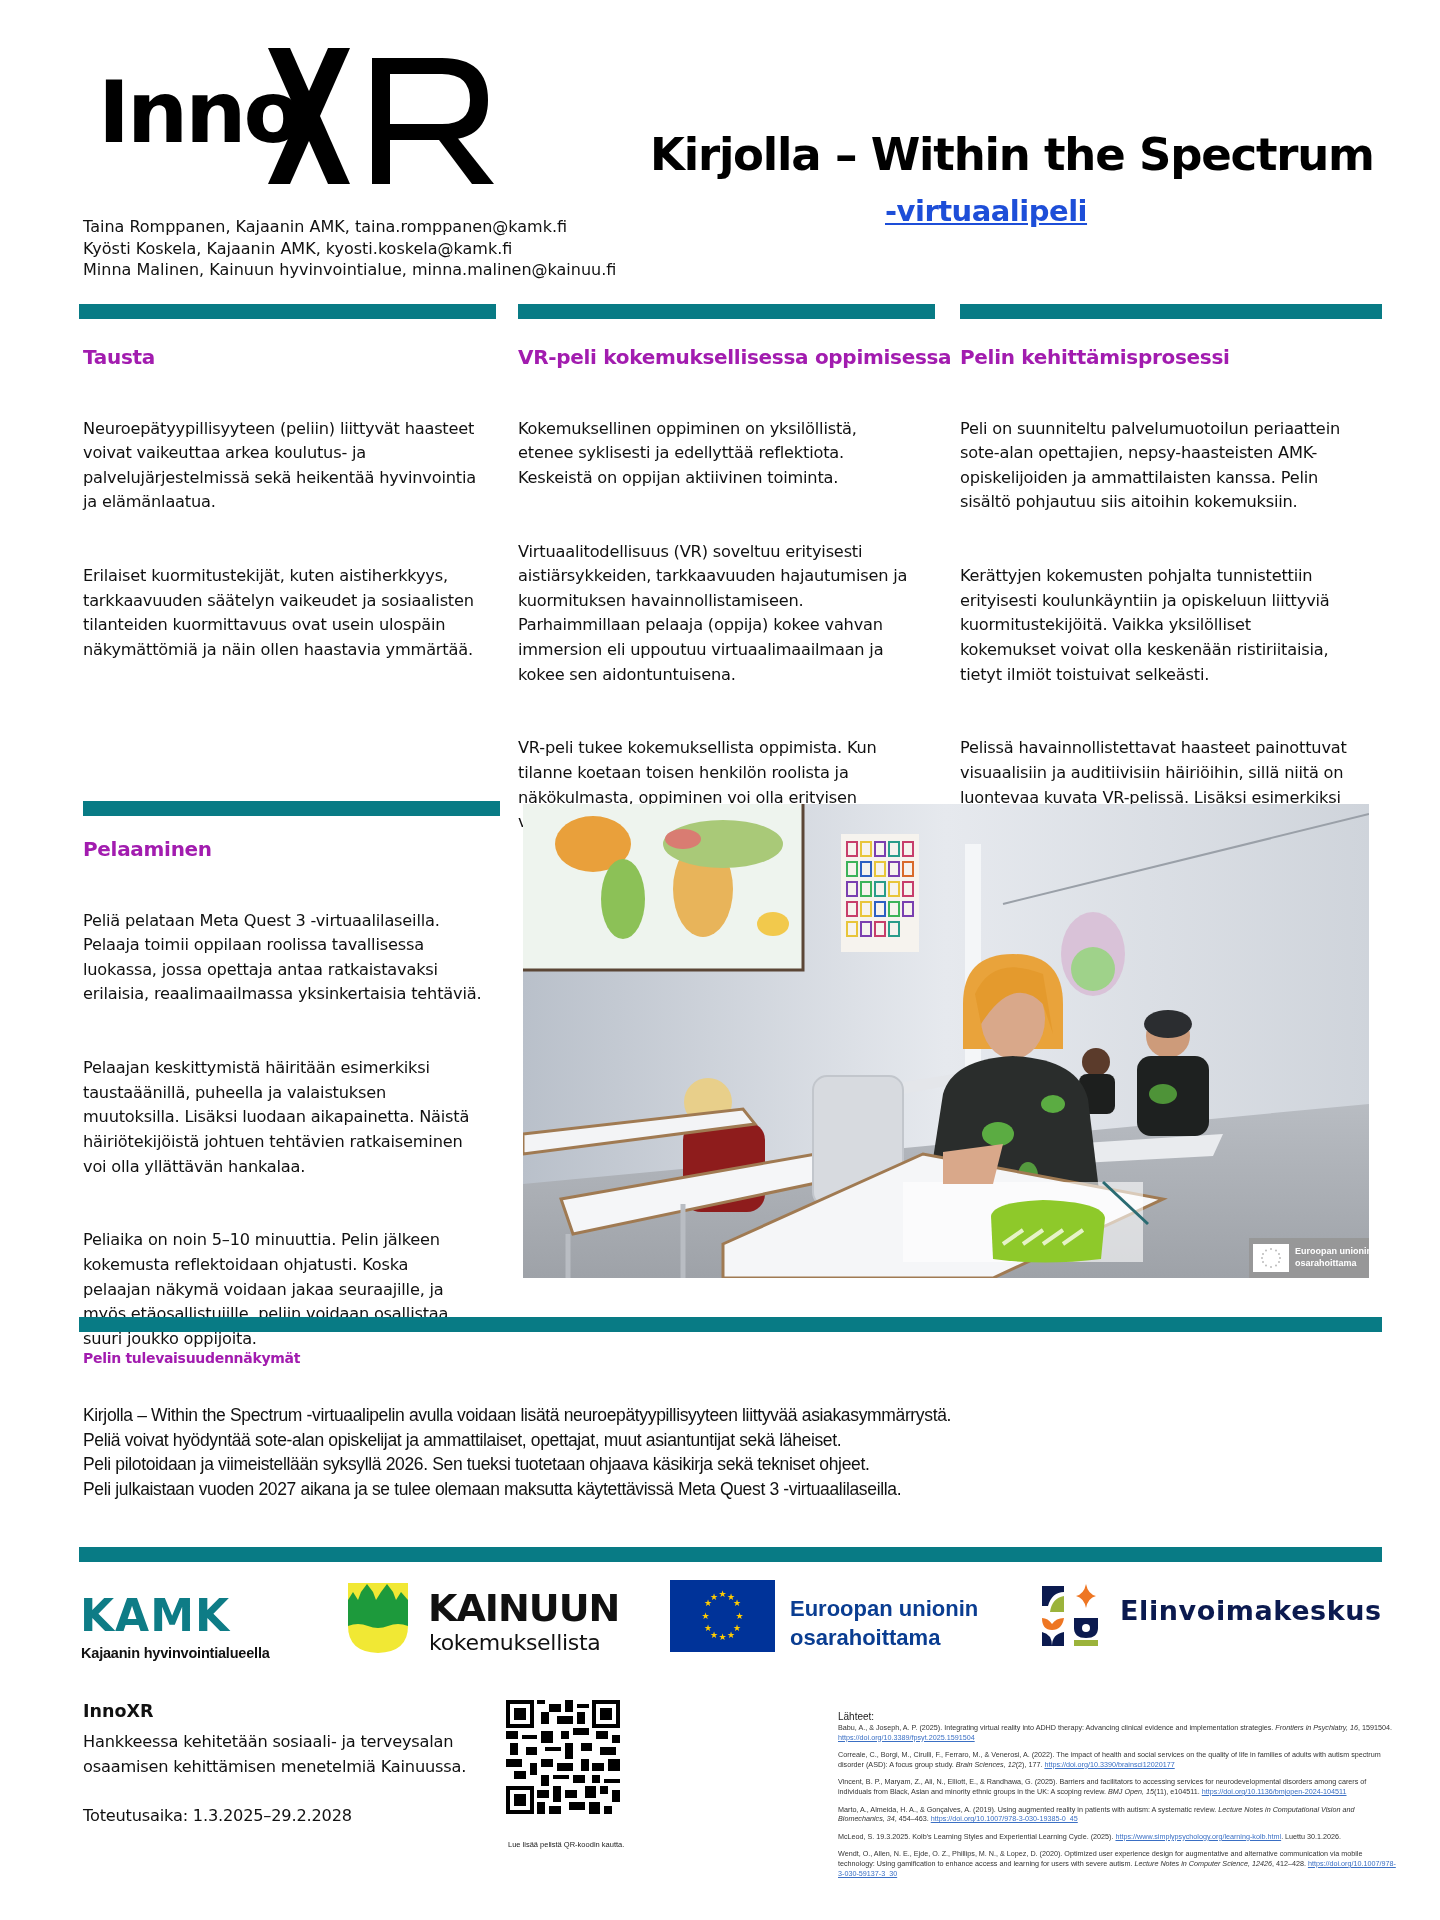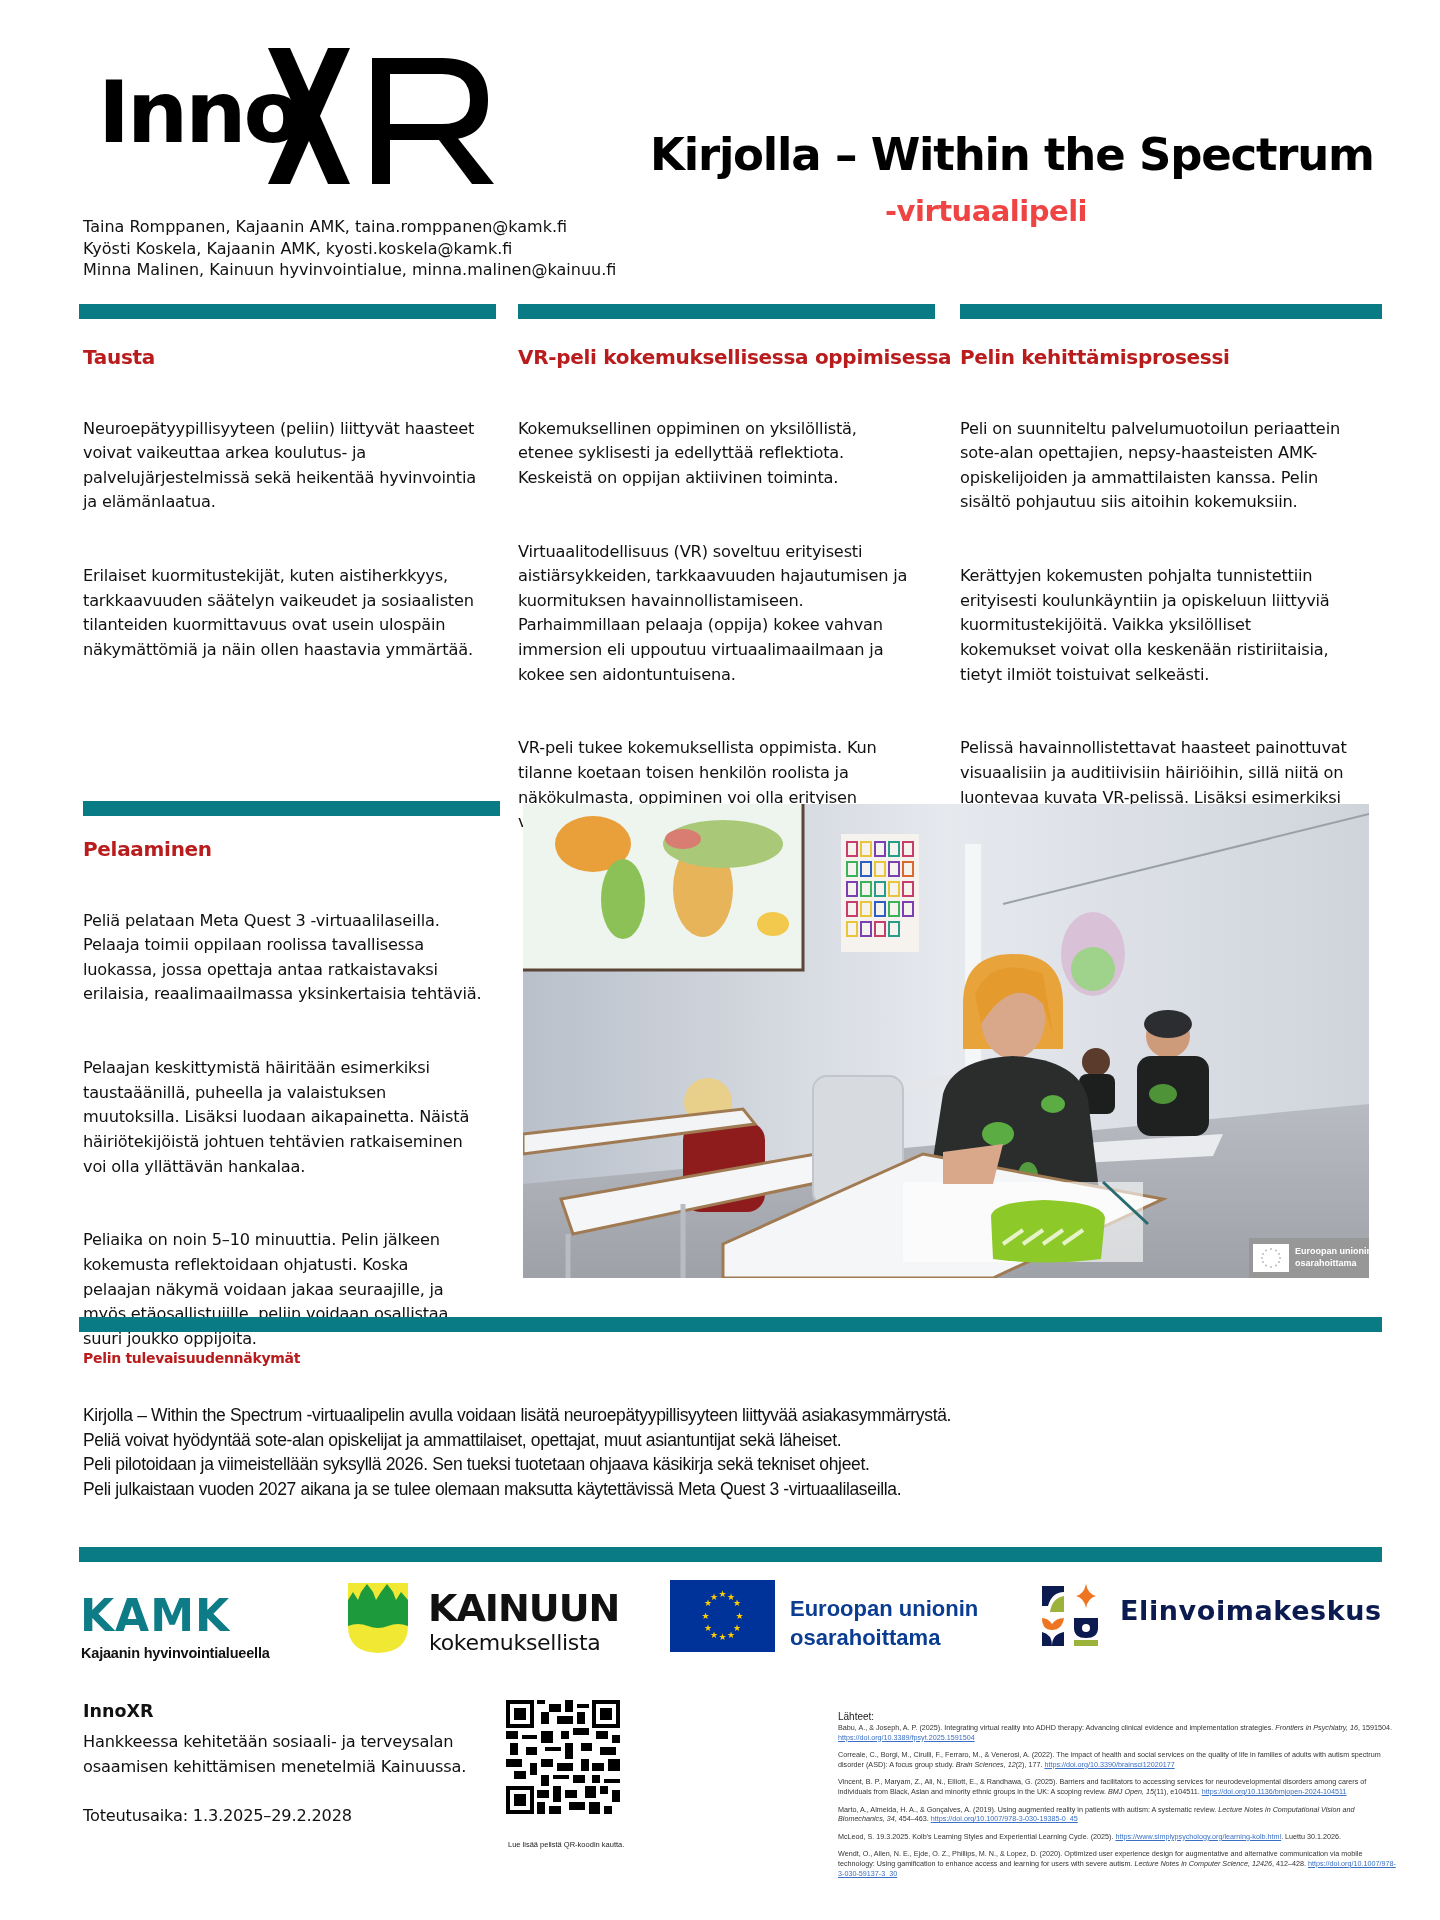--- a/index.html
+++ b/index.html
@@ -1,24 +1,24 @@
 <!DOCTYPE html>
 <html><head>
 <meta charset="utf-8">
 <style>
   html, body { margin:0; padding:0; background:#ffffff; }
   body { width:1440px; height:1920px; position:relative; overflow:hidden; font-family:"Liberation Sans", sans-serif; color:#111; }
   .abs { position:absolute; }
   .bar { position:absolute; height:15px; background:#087b85; }
-  .h2 { position:absolute; font-family:"DejaVu Sans", sans-serif; font-weight:bold; font-size:20px; color:#b91c1c; letter-spacing:-0.3px; }
+  .h2 { position:absolute; font-family:"DejaVu Sans", sans-serif; font-weight:bold; font-size:20px; color:#a21caf; letter-spacing:-0.3px; }
   .body-text { position:absolute; font-family:"DejaVu Sans", sans-serif; font-size:16.2px; line-height:24.6px; color:#111; white-space:pre-line; letter-spacing:-0.2px; }
   .body-text p { margin:0 0 24.6px 0; }
   .logo-inno { position:absolute; left:98px; top:62px; font-family:"DejaVu Sans", sans-serif; font-weight:bold; font-size:86px; letter-spacing:-3px; color:#000; }
   .title { position:absolute; left:650px; top:128px; font-family:"DejaVu Sans", sans-serif; font-weight:bold; font-size:45px; letter-spacing:-1.2px; color:#000; white-space:nowrap; }
-  .subtitle { position:absolute; left:885px; top:194px; font-family:"DejaVu Sans", sans-serif; font-weight:bold; font-size:29px; color:#ef4444; letter-spacing:-0.5px; }
+  .subtitle { position:absolute; left:885px; top:194px; font-family:"DejaVu Sans", sans-serif; font-weight:bold; font-size:29px; color:#1d4ed8; letter-spacing:-0.5px;text-decoration:underline; }
   .authors { position:absolute; left:83px; top:216px; font-family:"DejaVu Sans", sans-serif; font-size:16px; line-height:21.5px; color:#111; }
   .authors div { white-space:nowrap; }
   .photo { position:absolute; left:523px; top:804px; width:846px; height:474px; overflow:hidden; background:#c9ced6; }
   .future-text { position:absolute; left:83px; top:1403px; font-family:"Liberation Sans Narrow","Liberation Sans", sans-serif; font-size:17.5px; line-height:24.6px; color:#111; }
   .future-text div { white-space:nowrap; letter-spacing:-0.35px; }
   .refs { position:absolute; left:838px; top:1711px; width:560px; font-family:"Liberation Sans", sans-serif; font-size:7.2px; line-height:9.6px; color:#333; }
   .refs .rt { font-size:10px; line-height:12px; color:#222; }
   .refs .ref { margin-bottom:8px; }
   .refs a { color:#3a6fc4; text-decoration:underline; }
   .refs i { font-style:italic; }

